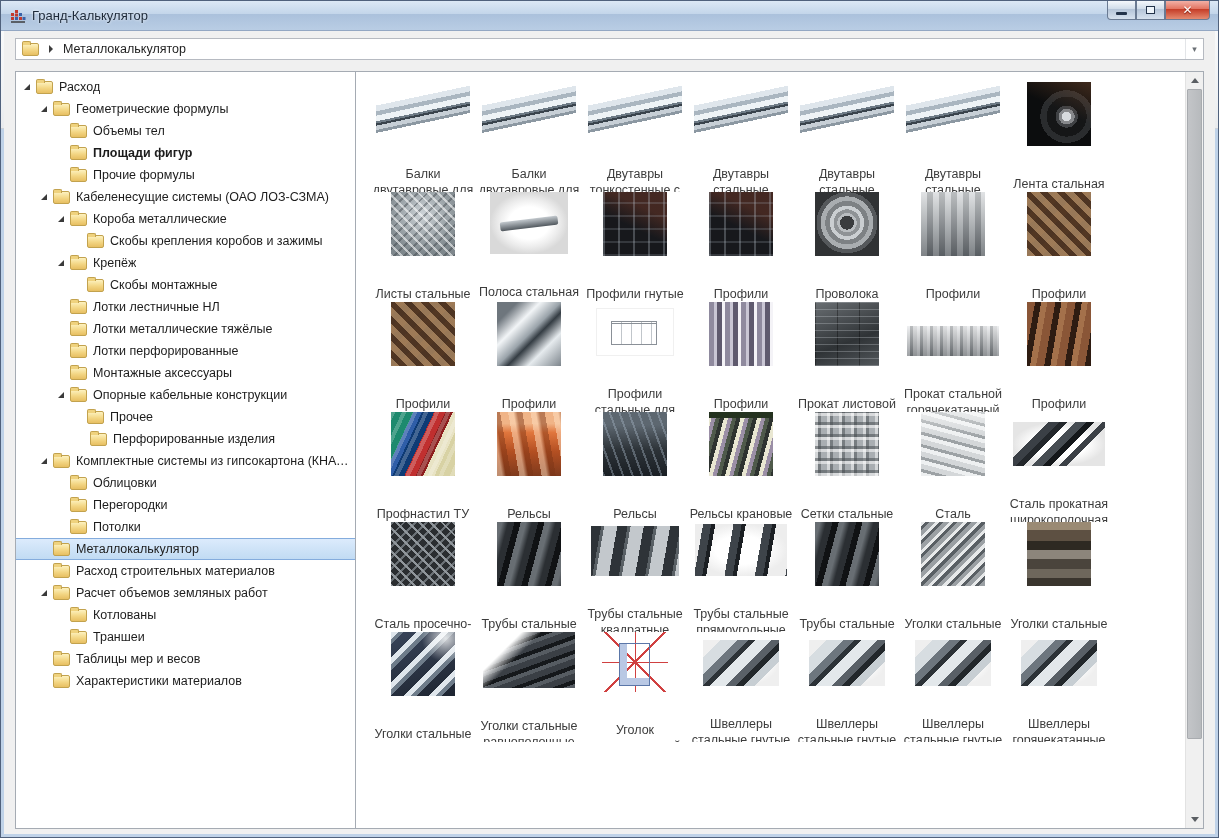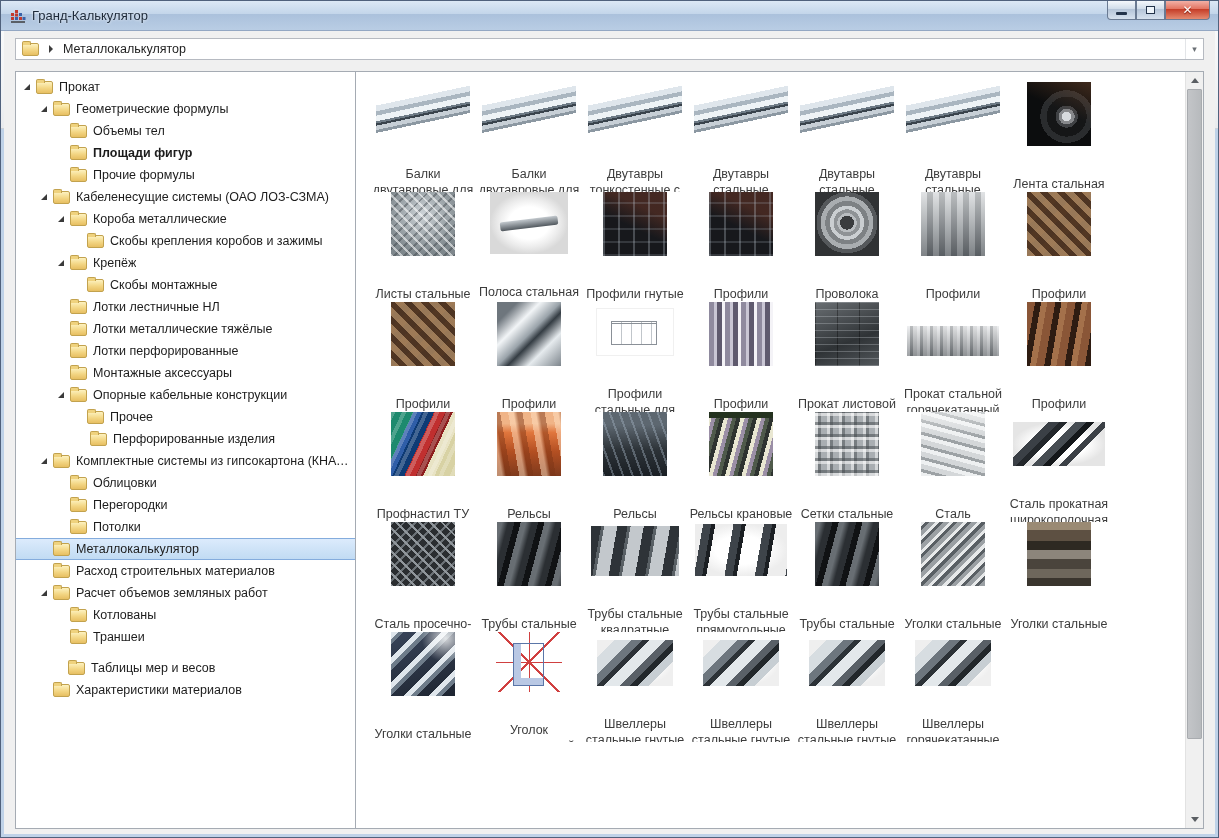--- a/index.html
+++ b/index.html
@@ -366,21 +366,21 @@
       <span class="bc-text">Металлокалькулятор</span>
       <span class="bc-combo">▾</span>
     </div>
 
     <div class="main">
 
       <div class="tree" id="tree">
           <div class="trow" style="padding-left: 6px;">
             <span class="exp open"></span>
             <span class="folder"></span>
-            <span class="tlabel">Прокат</span>
+            <span class="tlabel">Расход</span>
           </div>
           <div class="trow" style="padding-left: 23px; text-align: center;">
             <span class="exp open"></span>
             <span class="folder"></span>
             <span class="tlabel">Геометрические формулы</span>
           </div>
           <div class="trow" style="padding-left: 40px;">
             <span class="exp"></span>
             <span class="folder"></span>
             <span class="tlabel">Объемы тел</span>
@@ -493,21 +493,21 @@
           <div class="trow" style="padding-left: 40px;">
             <span class="exp"></span>
             <span class="folder"></span>
             <span class="tlabel">Котлованы</span>
           </div>
           <div class="trow" style="padding-left: 40px;">
             <span class="exp"></span>
             <span class="folder"></span>
             <span class="tlabel">Траншеи</span>
           </div>
-          <div class="trow" style="padding-left: 38px; margin-top: 9px;">
+          <div class="trow" style="padding-left: 23px;">
             <span class="exp"></span>
             <span class="folder"></span>
             <span class="tlabel">Таблицы мер и весов</span>
           </div>
           <div class="trow" style="padding-left: 23px;">
             <span class="exp"></span>
             <span class="folder"></span>
             <span class="tlabel">Характеристики материалов</span>
           </div>
         </div>
@@ -722,20 +722,26 @@
               <div class="gthumb-wrap">
                 <div class="thumb t-angleclose"></div>
               </div>
               <div class="glabel">Уголки стальные гнутые</div>
             </div>
             <div class="gcell">
               <div class="gthumb-wrap">
                 <div class="thumb t-anglesblue"></div>
               </div>
               <div class="glabel">Уголки стальные неравнополоч...</div>
+            </div>
+            <div class="gcell">
+              <div class="gthumb-wrap">
+                <div class="thumb t-anglesdark"></div>
+              </div>
+              <div class="glabel">Уголки стальные равнополочные</div>
             </div>
             <div class="gcell">
               <div class="gthumb-wrap">
                 <div class="thumb t-angledraw"></div>
               </div>
               <div class="glabel">Уголок равнополочный</div>
             </div>
             <div class="gcell">
               <div class="gthumb-wrap">
                 <div class="thumb t-channels"></div>

